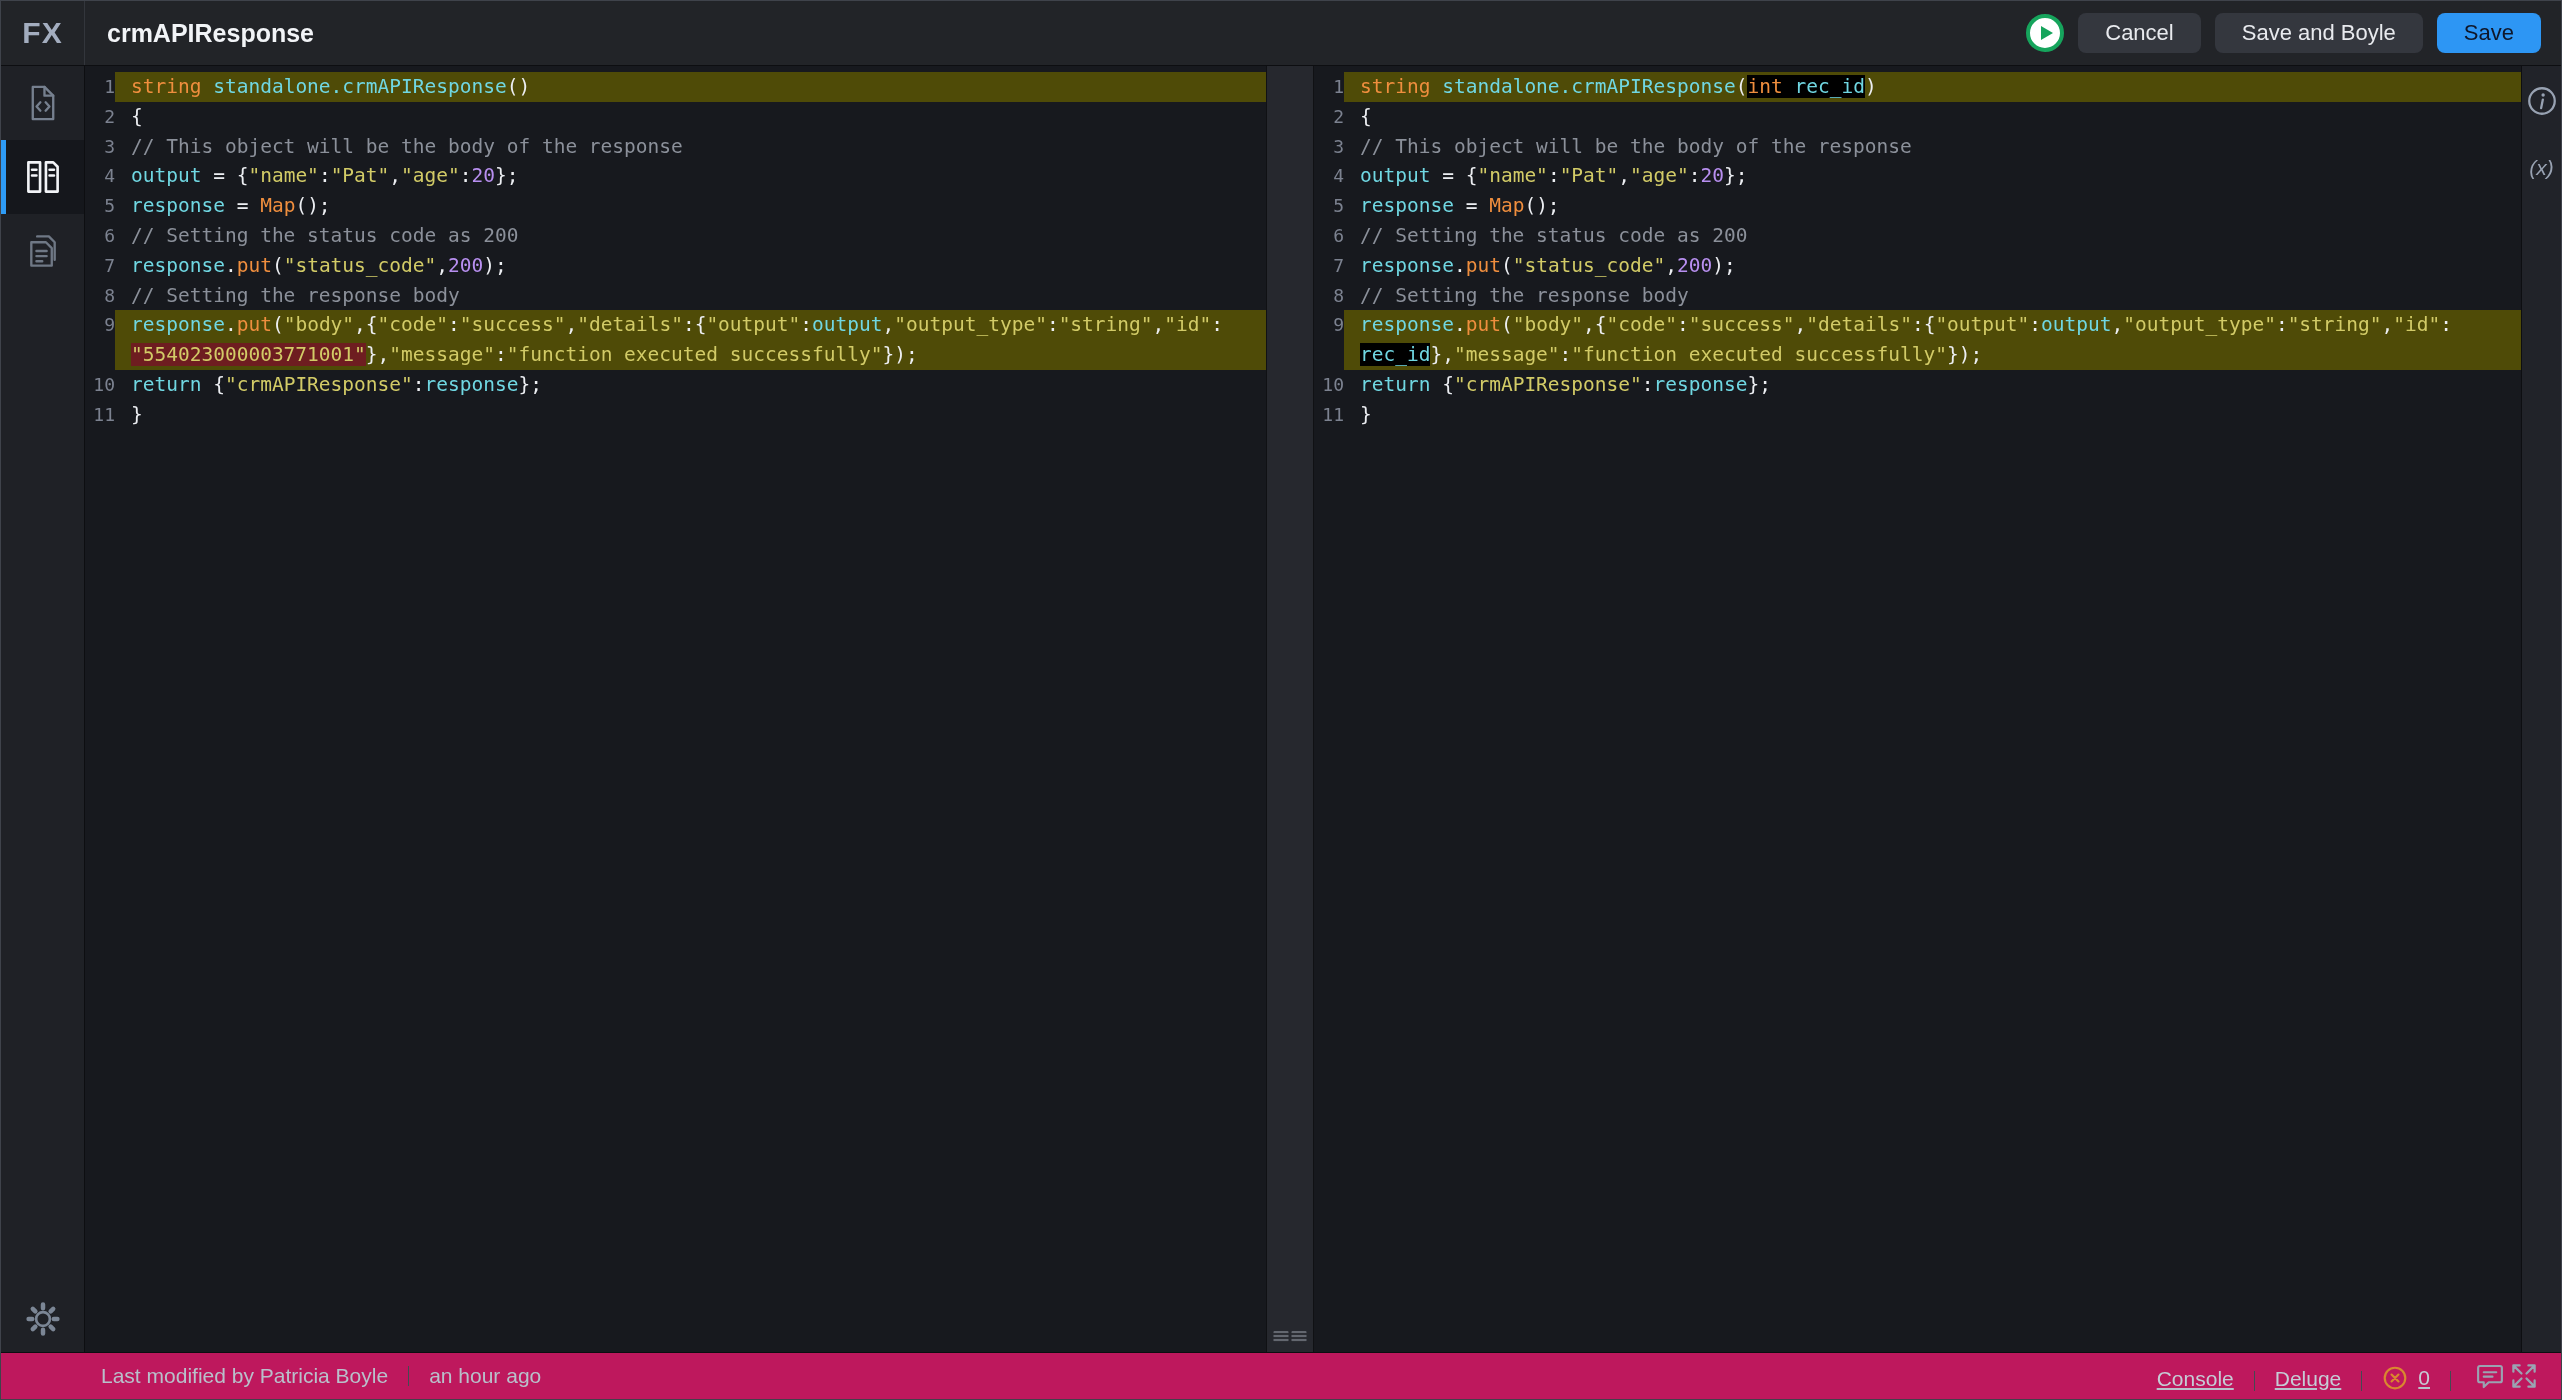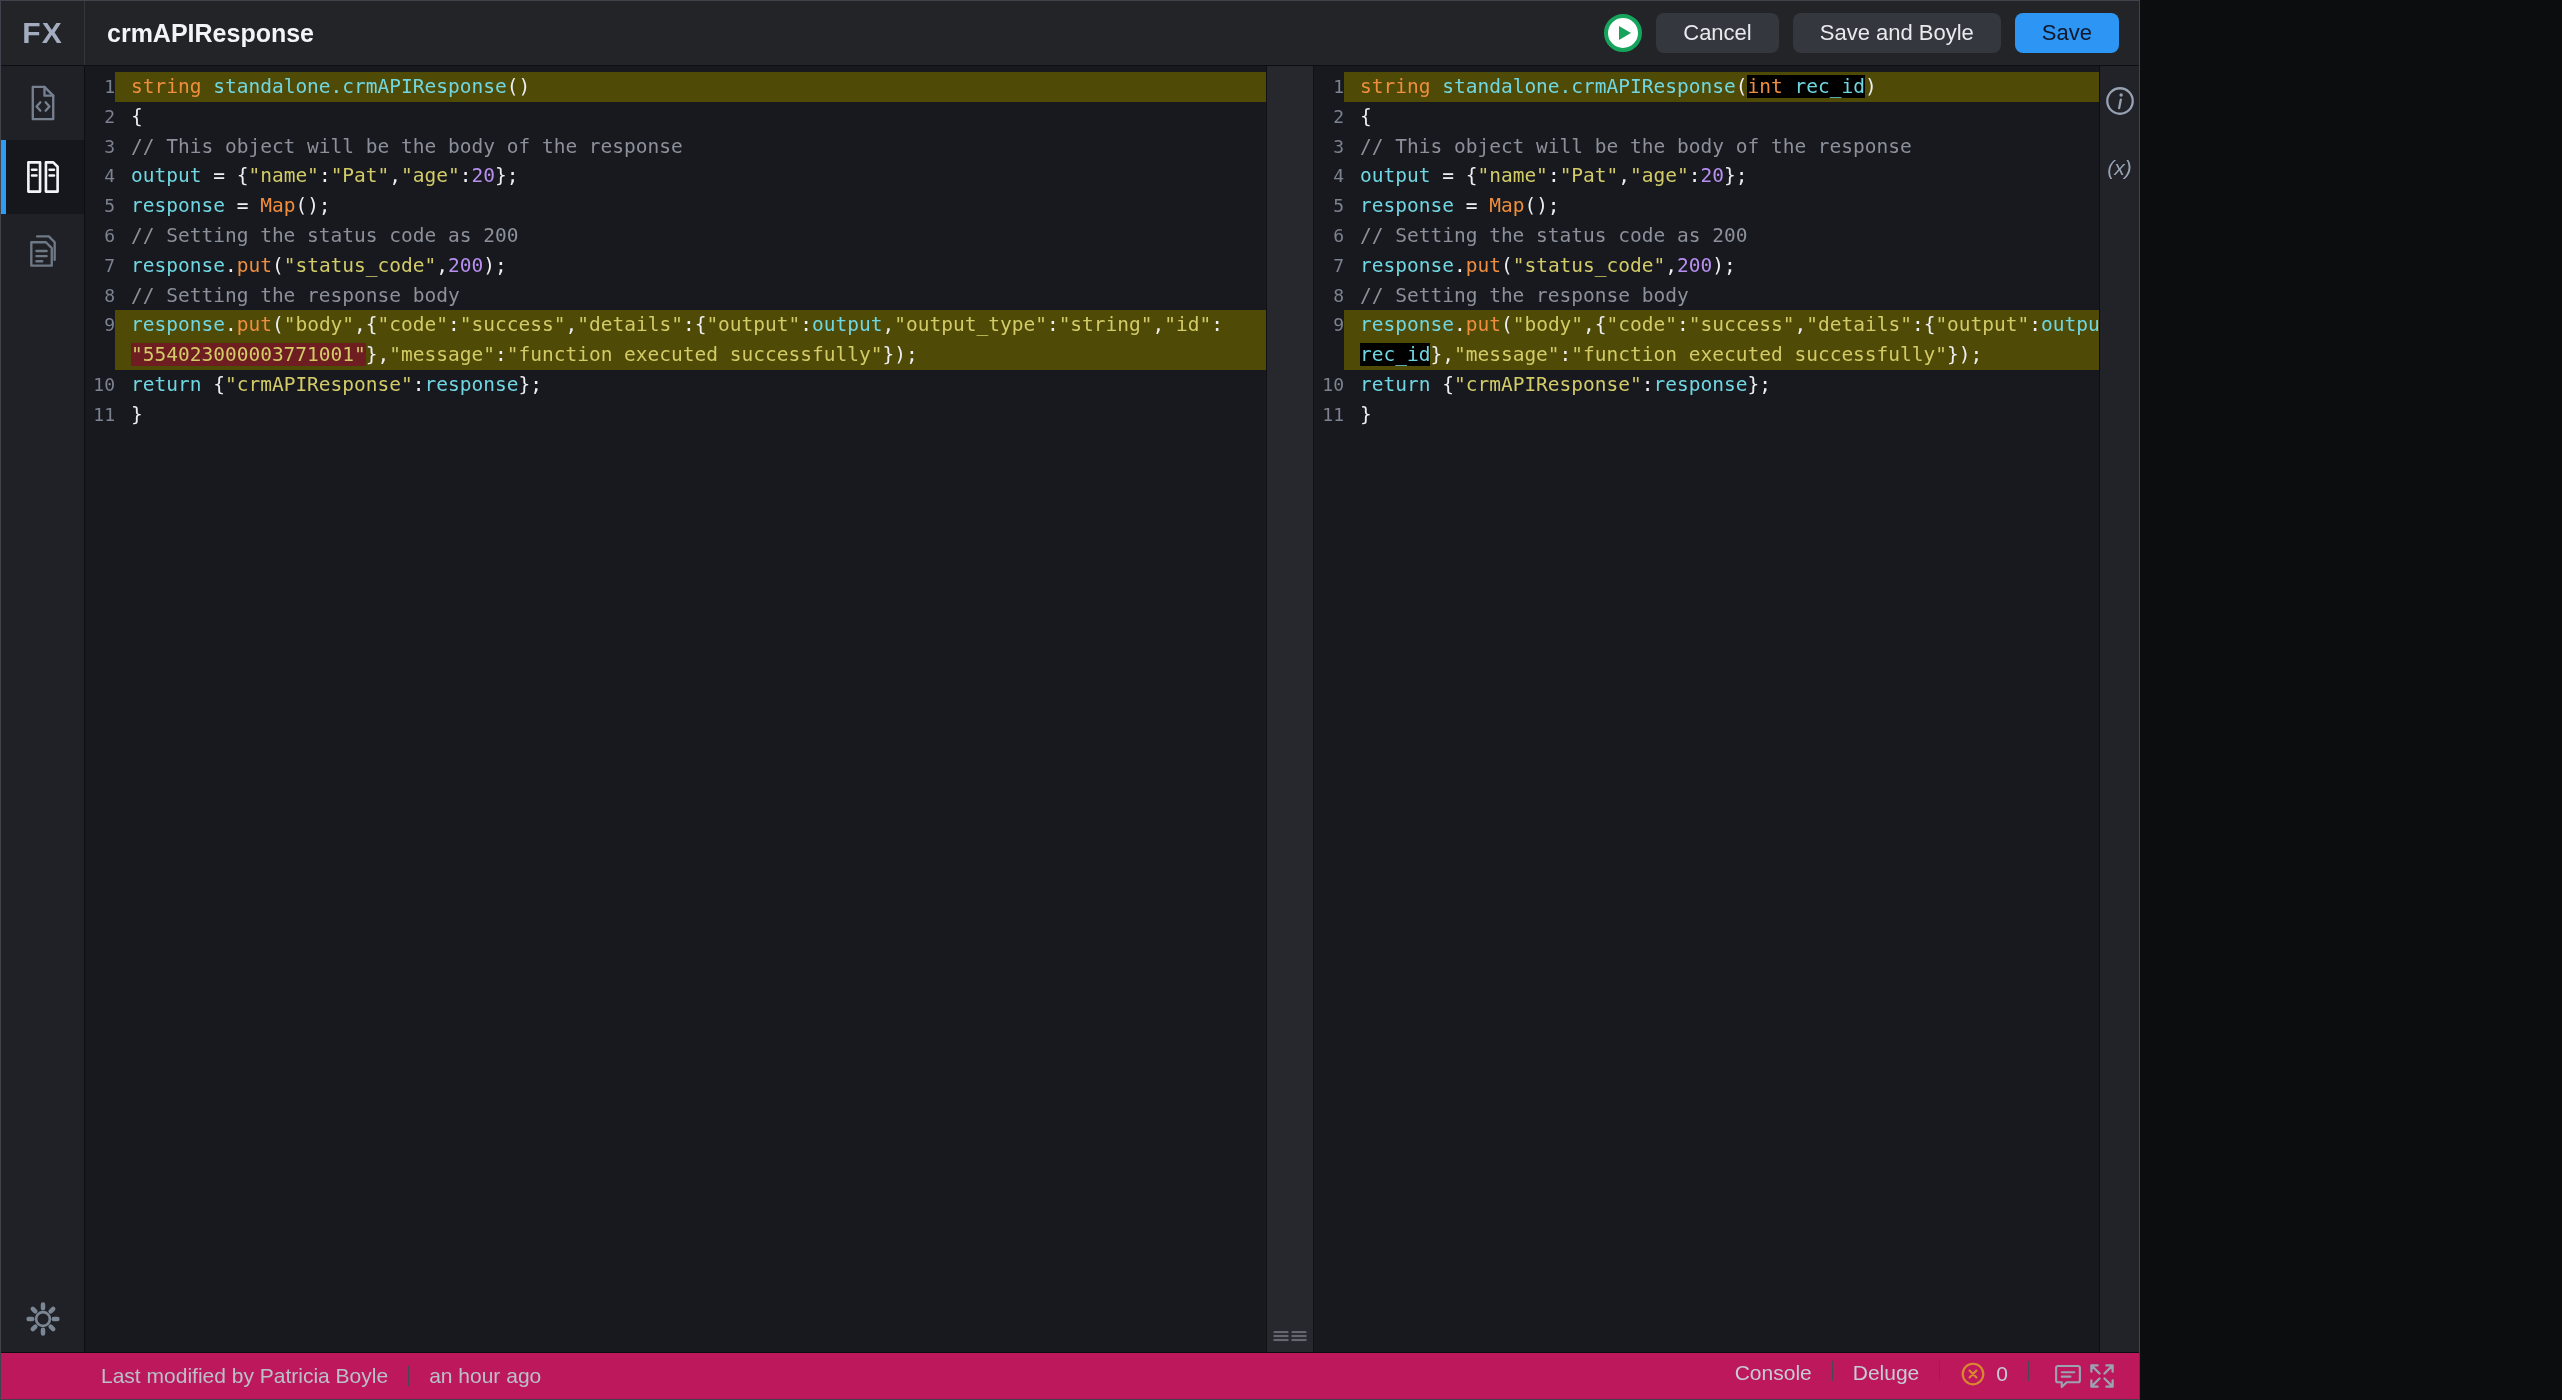--- a/index.html
+++ b/index.html
@@ -1,16 +1,16 @@
 <!DOCTYPE html>
 <html><head>
 <meta charset="utf-8">
 <style>
   html,body{margin:0;padding:0;background:#0c0d0f;}
-  .app{width:2140px;height:1400px;display:flex;flex-direction:column;background:#17191e;
+  .app{width:2562px;height:1400px;display:flex;flex-direction:column;background:#17191e;
        border:1px solid #3f434b;box-sizing:border-box;font-family:"Liberation Sans",sans-serif;overflow:hidden;}
 
   
   .topbar{flex:0 0 64px;display:flex;align-items:center;background:#222428;border-bottom:1px solid #0d0e11;}
   .logo{width:84px;height:100%;display:flex;align-items:center;justify-content:center;
         color:#a3adbf;font-size:30px;font-weight:bold;letter-spacing:1px;border-right:1px solid #33363c;box-sizing:border-box;}
   .title{margin-left:22px;color:#f2f4f7;font-size:25px;font-weight:bold;}
   .topbar-actions{margin-left:auto;display:flex;align-items:center;gap:14px;padding-right:20px;}
   .play{width:38px;height:38px;border-radius:50%;background:#ffffff;border:4px solid #16a45c;
         display:flex;align-items:center;justify-content:center;box-sizing:border-box;cursor:pointer;}
@@ -49,21 +49,21 @@
   .tok-str{color:#d2cb67;}
   .tok-num{color:#b88ff0;}
   .tok-com{color:#8b909a;}
   .tok-pun{color:#eceef2;}
   .bg-del{background:#6e1d20;}
   .bg-add{background:#000000;}
 
   
   .statusbar{flex:0 0 46px;background:#be185d;border-top:1px solid #0d0e11;display:flex;align-items:center;
              color:#b9c0cb;font-size:21px;padding:0 22px 0 100px;}
-  .sb-right{margin-left:auto;display:flex;align-items:flex-start;}
+  .sb-right{margin-left:auto;display:flex;align-items:flex-end;text-decoration:underline;}
   .sb-div{width:1px;height:20px;background:#454952;margin:0 20px;}
   .sb-item{color:#c6ccd6;cursor:pointer;}
   .err-badge{display:flex;align-items:center;gap:10px;cursor:pointer;}
   .err-badge .cnt{color:#c6ccd6;}
   .sb-icon{display:flex;align-items:center;cursor:pointer;margin-left:4px;}
   svg{display:block;}
 </style>
 </head>
 <body>
 

